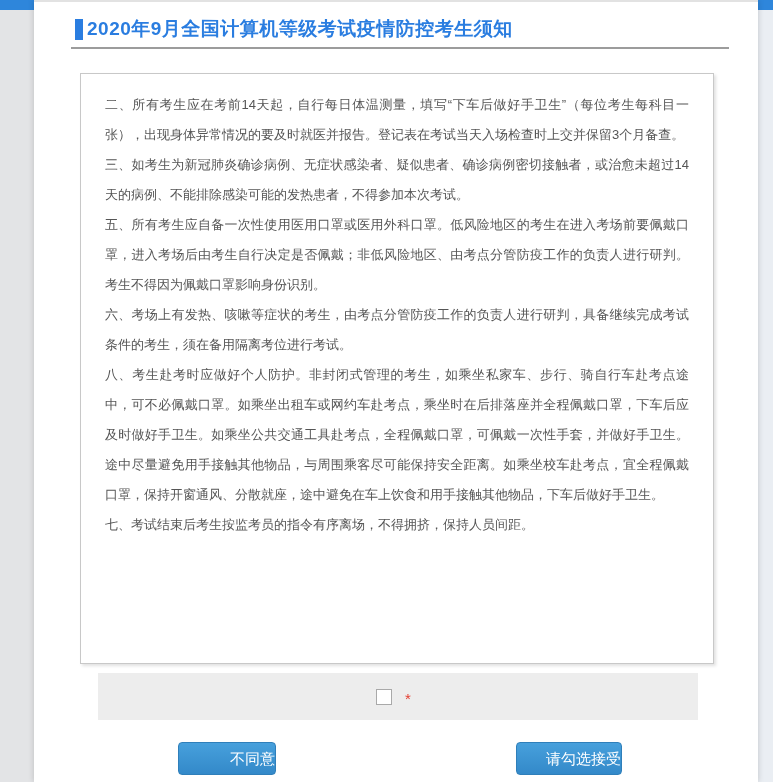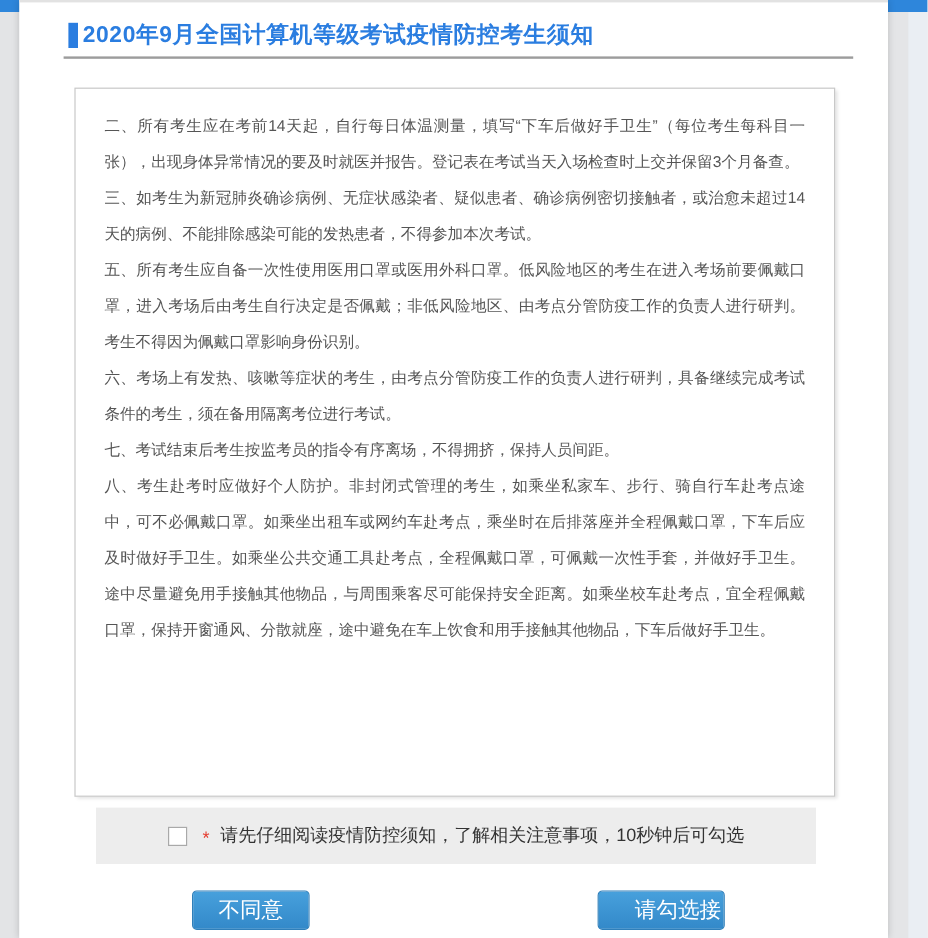--- a/index.html
+++ b/index.html
@@ -17,21 +17,21 @@
   .bg-right {
     position: absolute; right: 0; top: 10px; width: 16px; bottom: 0;
     background: #eaeef3; z-index: 1;
   }
   .bg-left {
     position: absolute; left: 0; top: 10px; width: 33px; bottom: 0;
     background: #e3e4e6; z-index: 1;
   }
   
   .card {
-    position: absolute; left: 16px; top: 0; width: 724px; height: 782px;
+    position: absolute; left: 34px; top: 0; width: 724px; height: 782px;
     background: #ffffff; z-index: 2;
     border-top: 2px solid #e2e2e2;
     box-shadow: 0 0 6px rgba(0,0,0,0.18);
   }
   .title-row {
     margin: 14px 0 0 41px;
     display: flex; align-items: center;
     height: 26px;
   }
   .title-marker {
@@ -74,23 +74,23 @@
   .consent-label {
     font-size: 15px; color: #333333; white-space: nowrap;
   }
   .button-row {
     position: relative; margin-top: 22px; height: 34px;
   }
   .btn {
     position: absolute; top: 0; height: 33px;
     background: linear-gradient(#47a0dc, #3389c9);
     border: 1px solid #2f7fba; border-radius: 4px;
-    color: #ffffff; font-size: 18px;
+    color: #ffffff; font-size: 15px;
     font-family: "Liberation Sans", "DejaVu Sans", sans-serif;
-    text-align: center; line-height: 31px;
+    text-align: right; line-height: 31px;
     cursor: pointer;
   }
   .btn-disagree { left: 144px; width: 98px; }
   .btn-accept  { left: 482px; width: 106px; padding-left: 28px; }
 </style>
 </head>
 <body>
 
 <div class="bg-topbar"></div>
 <div class="bg-left"></div>
@@ -102,28 +102,27 @@
     <span class="title-marker"></span>
     <span class="page-title">2020年9月全国计算机等级考试疫情防控考生须知</span>
   </div>
   <div class="title-divider"></div>
 
   <div class="notice-box">
     <p>二、所有考生应在考前14天起，自行每日体温测量，填写“下车后做好手卫生”（每位考生每科目一张），出现身体异常情况的要及时就医并报告。登记表在考试当天入场检查时上交并保留3个月备查。</p>
     <p>三、如考生为新冠肺炎确诊病例、无症状感染者、疑似患者、确诊病例密切接触者，或治愈未超过14天的病例、不能排除感染可能的发热患者，不得参加本次考试。</p>
     <p>五、所有考生应自备一次性使用医用口罩或医用外科口罩。低风险地区的考生在进入考场前要佩戴口罩，进入考场后由考生自行决定是否佩戴；非低风险地区、由考点分管防疫工作的负责人进行研判。考生不得因为佩戴口罩影响身份识别。</p>
     <p>六、考场上有发热、咳嗽等症状的考生，由考点分管防疫工作的负责人进行研判，具备继续完成考试条件的考生，须在备用隔离考位进行考试。</p>
+    <p>八、考生赴考时应做好个人防护。非封闭式管理的考生，如乘坐私家车、步行、骑自行车赴考点途中，可不必佩戴口罩。如乘坐出租车或网约车赴考点，乘坐时在后排落座并全程佩戴口罩，下车后应及时做好手卫生。如乘坐公共交通工具赴考点，全程佩戴口罩，可佩戴一次性手套，并做好手卫生。途中尽量避免用手接触其他物品，与周围乘客尽可能保持安全距离。如乘坐校车赴考点，宜全程佩戴口罩，保持开窗通风、分散就座，途中避免在车上饮食和用手接触其他物品，下车后做好手卫生。</p>
     <p>七、考试结束后考生按监考员的指令有序离场，不得拥挤，保持人员间距。</p>
-    <p>八、考生赴考时应做好个人防护。非封闭式管理的考生，如乘坐私家车、步行、骑自行车赴考点途中，可不必佩戴口罩。如乘坐出租车或网约车赴考点，乘坐时在后排落座并全程佩戴口罩，下车后应及时做好手卫生。如乘坐公共交通工具赴考点，全程佩戴口罩，可佩戴一次性手套，并做好手卫生。途中尽量避免用手接触其他物品，与周围乘客尽可能保持安全距离。如乘坐校车赴考点，宜全程佩戴口罩，保持开窗通风、分散就座，途中避免在车上饮食和用手接触其他物品，下车后做好手卫生。</p>
   </div>
 
   <div class="consent-bar">
     <span class="consent-checkbox"></span>
     <span class="required-star">*</span>
-    <span class="consent-label">请先仔细阅读疫情防控须知，了解相关注意事项，10秒钟后可勾选</span>
   </div>
 
   <div class="button-row">
     <button class="btn btn-disagree">不同意</button>
     <button class="btn btn-accept">请勾选接受</button>
   </div>
 
 </div>
 
 </body></html>

